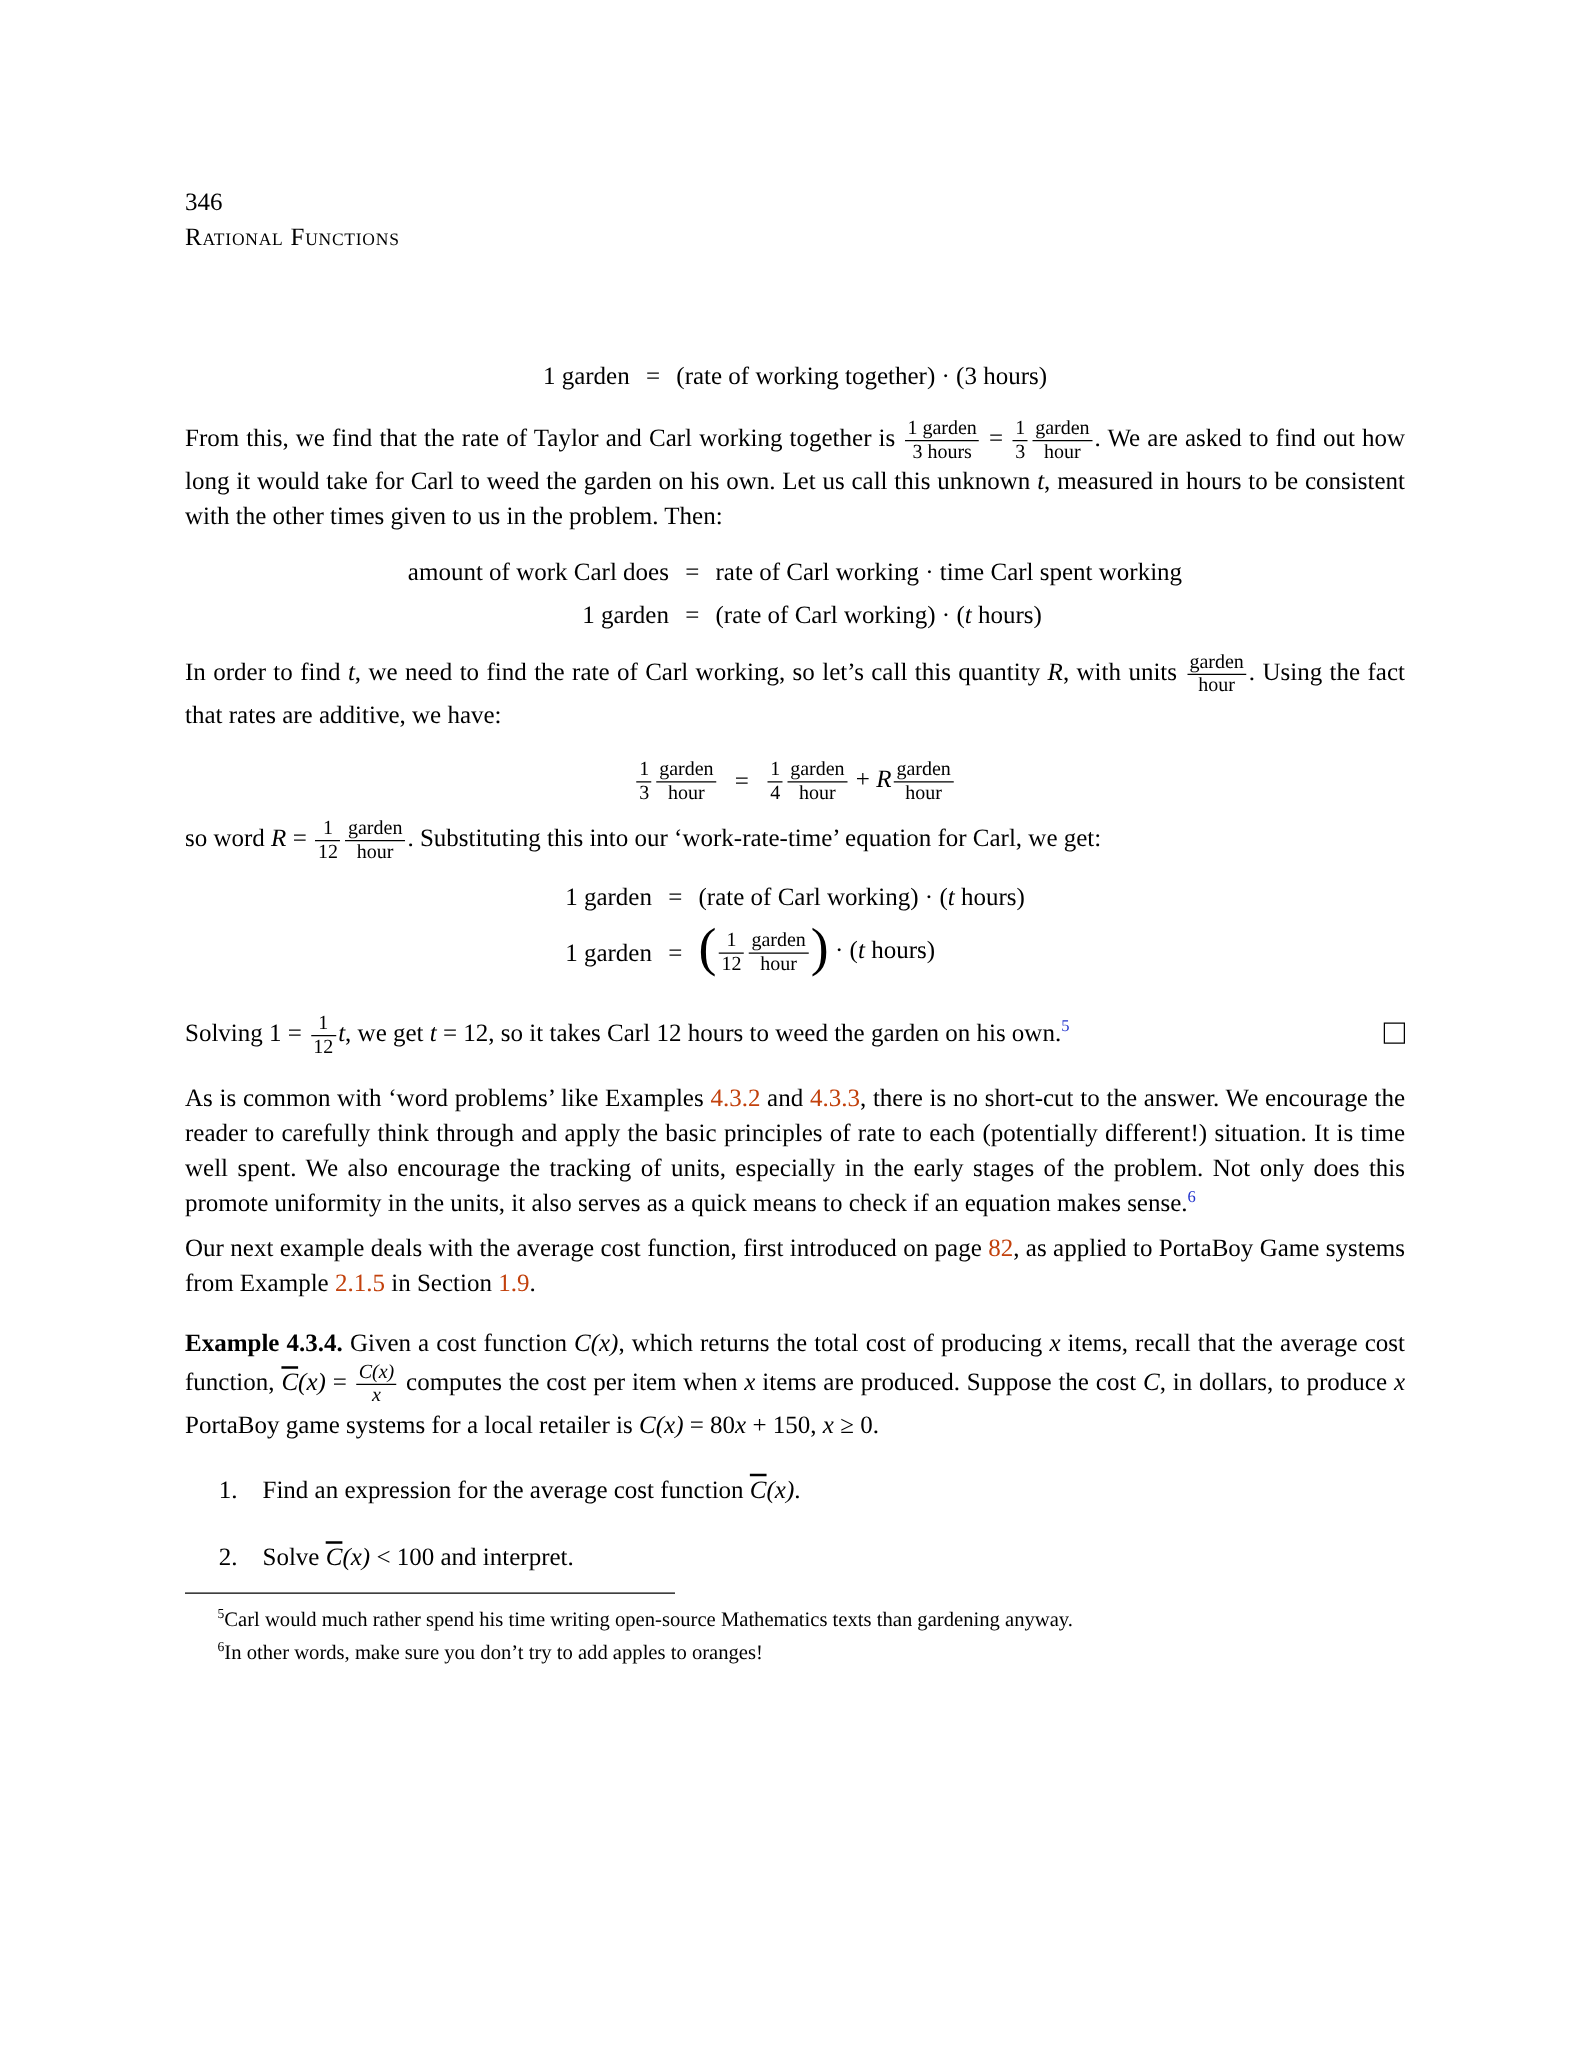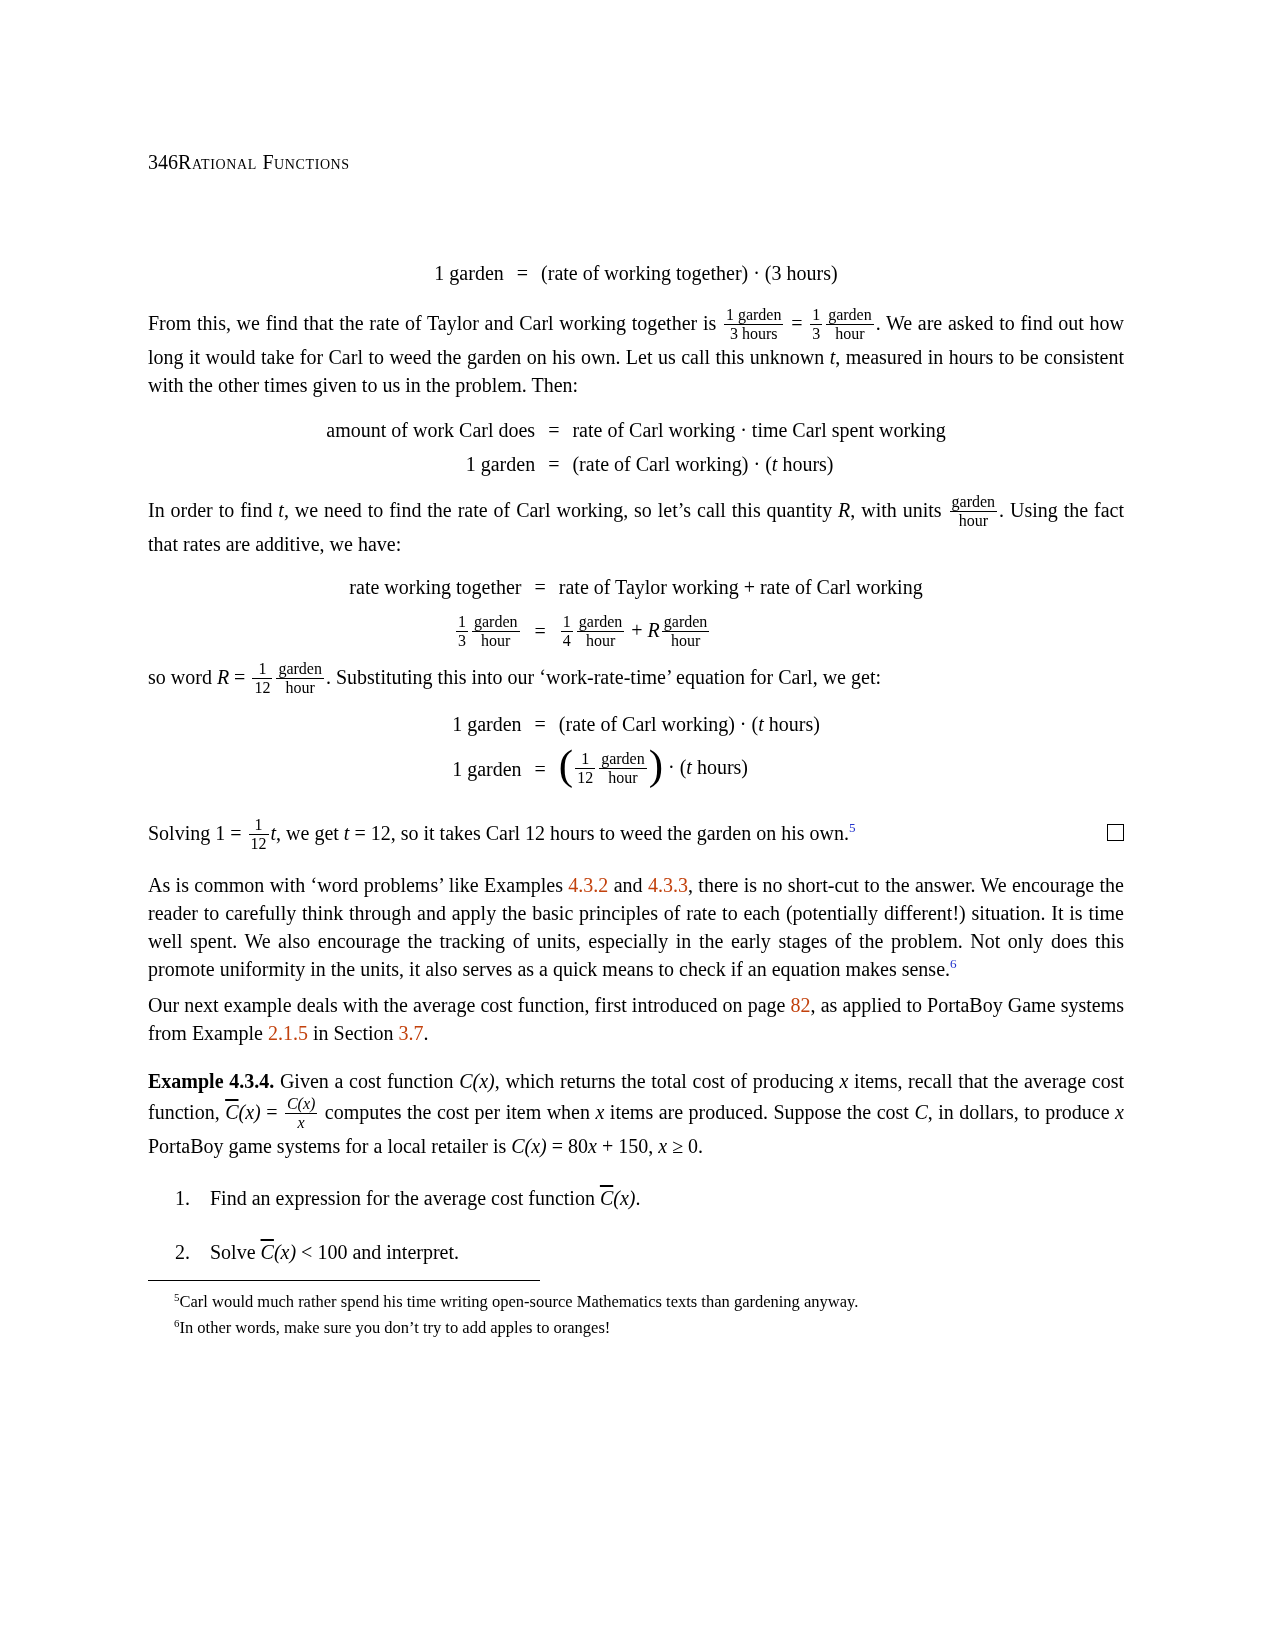--- a/index.html
+++ b/index.html
@@ -1,19 +1,19 @@
 <!DOCTYPE html>
 <html><head>
 <meta charset="utf-8">
 <style>
   html,body{margin:0;padding:0;background:#ffffff;}
   .page{position:relative;width:1275px;height:1650px;background:#ffffff;color:#000;
         font-family:"Liberation Serif","DejaVu Serif",serif;font-size:20px;line-height:28px;}
   .content{position:absolute;left:148px;top:148px;width:976px;}
-  .runhead{display:flex;justify-content:flex-start;align-items:baseline;}
+  .runhead{display:flex;justify-content:flex-start;align-items:baseline;flex-direction:column;}
   .sc{font-variant:small-caps;letter-spacing:0.6px;}
   p{margin:0;text-align:justify;}
   .it{font-style:italic;}
   .bold{font-weight:bold;}
   .lnk{color:#c2410c;cursor:pointer;}
   .sup{font-size:66%;vertical-align:super;line-height:0;}
   .supblue{color:#2233cc;}
   .ov{text-decoration:overline;}
   
   .frac{display:inline-block;vertical-align:-0.58em;text-align:center;font-size:0.8em;line-height:1.12;margin:0 2px;}
@@ -66,25 +66,20 @@
       <div class="eqrow">
           <span class="eqc l">1 garden</span>
           <span class="eqc m">=</span>
           <span class="eqc r"><span>(rate of Carl working) · (</span><span class="it">t</span><span> hours)</span></span>
         </div>
     </div>
 
     <p style="margin-top:12px;"><span>In order to find </span><span class="it">t</span><span>, we need to find the rate of Carl working, so let’s call this quantity </span><span class="it">R</span><span>, with units </span><span class="frac"><span class="num">garden</span><span class="den">hour</span></span><span>. Using the fact that rates are additive, we have:</span></p>
 
     <div class="eqtable" style="margin-top:12px;">
-      <div class="eqrow">
-          <span class="eqc l">rate working together</span>
-          <span class="eqc m">=</span>
-          <span class="eqc r">rate of Taylor working + rate of Carl working</span>
-        </div>
       <div class="eqrow rowgap">
           <span class="eqc l"><span class="frac"><span class="num">1</span><span class="den">3</span></span><span class="frac"><span class="num">garden</span><span class="den">hour</span></span></span>
           <span class="eqc m">=</span>
           <span class="eqc r"><span class="frac"><span class="num">1</span><span class="den">4</span></span><span class="frac"><span class="num">garden</span><span class="den">hour</span></span><span> + </span><span class="it">R</span><span class="frac"><span class="num">garden</span><span class="den">hour</span></span></span>
         </div>
     </div>
 
     <p style="margin-top:8px;"><span>so word </span><span class="it">R</span><span> = </span><span class="frac"><span class="num">1</span><span class="den">12</span></span><span class="frac"><span class="num">garden</span><span class="den">hour</span></span><span>. Substituting this into our ‘work-rate-time’ equation for Carl, we get:</span></p>
 
     <div class="eqtable" style="margin-top:10px;">
@@ -97,21 +92,21 @@
           <span class="eqc l">1 garden</span>
           <span class="eqc m">=</span>
           <span class="eqc r"><span class="bigp">(</span><span class="frac"><span class="num">1</span><span class="den">12</span></span><span class="frac"><span class="num">garden</span><span class="den">hour</span></span><span class="bigp">)</span><span> · (</span><span class="it">t</span><span> hours)</span></span>
         </div>
     </div>
 
     <p style="margin-top:26px;"><span class="qed"></span><span>Solving 1 = </span><span class="frac"><span class="num">1</span><span class="den">12</span></span><span class="it">t</span><span>, we get </span><span class="it">t</span><span> = 12, so it takes Carl 12 hours to weed the garden on his own.</span><span class="sup supblue">5</span></p>
 
     <p style="margin-top:18px;"><span>As is common with ‘word problems’ like Examples </span><span class="lnk">4.3.2</span><span> and </span><span class="lnk">4.3.3</span><span>, there is no short-cut to the answer. We encourage the reader to carefully think through and apply the basic principles of rate to each (potentially different!) situation. It is time well spent. We also encourage the tracking of units, especially in the early stages of the problem. Not only does this promote uniformity in the units, it also serves as a quick means to check if an equation makes sense.</span><span class="sup supblue">6</span></p>
 
-    <p style="margin-top:8px;"><span>Our next example deals with the average cost function, first introduced on page </span><span class="lnk">82</span><span>, as applied to PortaBoy Game systems from Example </span><span class="lnk">2.1.5</span><span> in Section </span><span class="lnk">3.7</span><span>.</span></p>
+    <p style="margin-top:8px;"><span>Our next example deals with the average cost function, first introduced on page </span><span class="lnk">82</span><span>, as applied to PortaBoy Game systems from Example </span><span class="lnk">2.1.5</span><span> in Section </span><span class="lnk">1.9</span><span>.</span></p>
 
     <p style="margin-top:20px;"><span class="bold">Example 4.3.4.</span><span> Given a cost function </span><span class="it">C(x)</span><span>, which returns the total cost of producing </span><span class="it">x</span><span> items, recall that the average cost function, </span><span class="it ov">C</span><span class="it">(x)</span><span> = </span><span class="frac"><span class="num it">C(x)</span><span class="den it">x</span></span><span> computes the cost per item when </span><span class="it">x</span><span> items are produced. Suppose the cost </span><span class="it">C</span><span>, in dollars, to produce </span><span class="it">x</span><span> PortaBoy game systems for a local retailer is </span><span class="it">C(x)</span><span> = 80</span><span class="it">x</span><span> + 150, </span><span class="it">x</span><span> ≥ 0.</span></p>
 
     <p class="li" style="margin-top:24px;"><span class="num">1.</span><span>Find an expression for the average cost function </span><span class="it ov">C</span><span class="it">(x)</span><span>.</span></p>
 
     <p class="li" style="margin-top:26px;"><span class="num">2.</span><span>Solve </span><span class="it ov">C</span><span class="it">(x)</span><span> &lt; 100 and interpret.</span></p>
 
     <div class="fnrule"></div>
     <div class="fnarea">
       <p><span class="sup">5</span><span>Carl would much rather spend his time writing open-source Mathematics texts than gardening anyway.</span></p>

